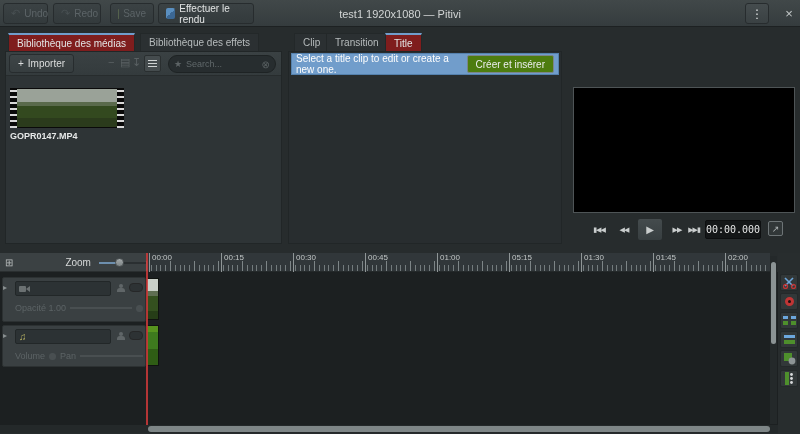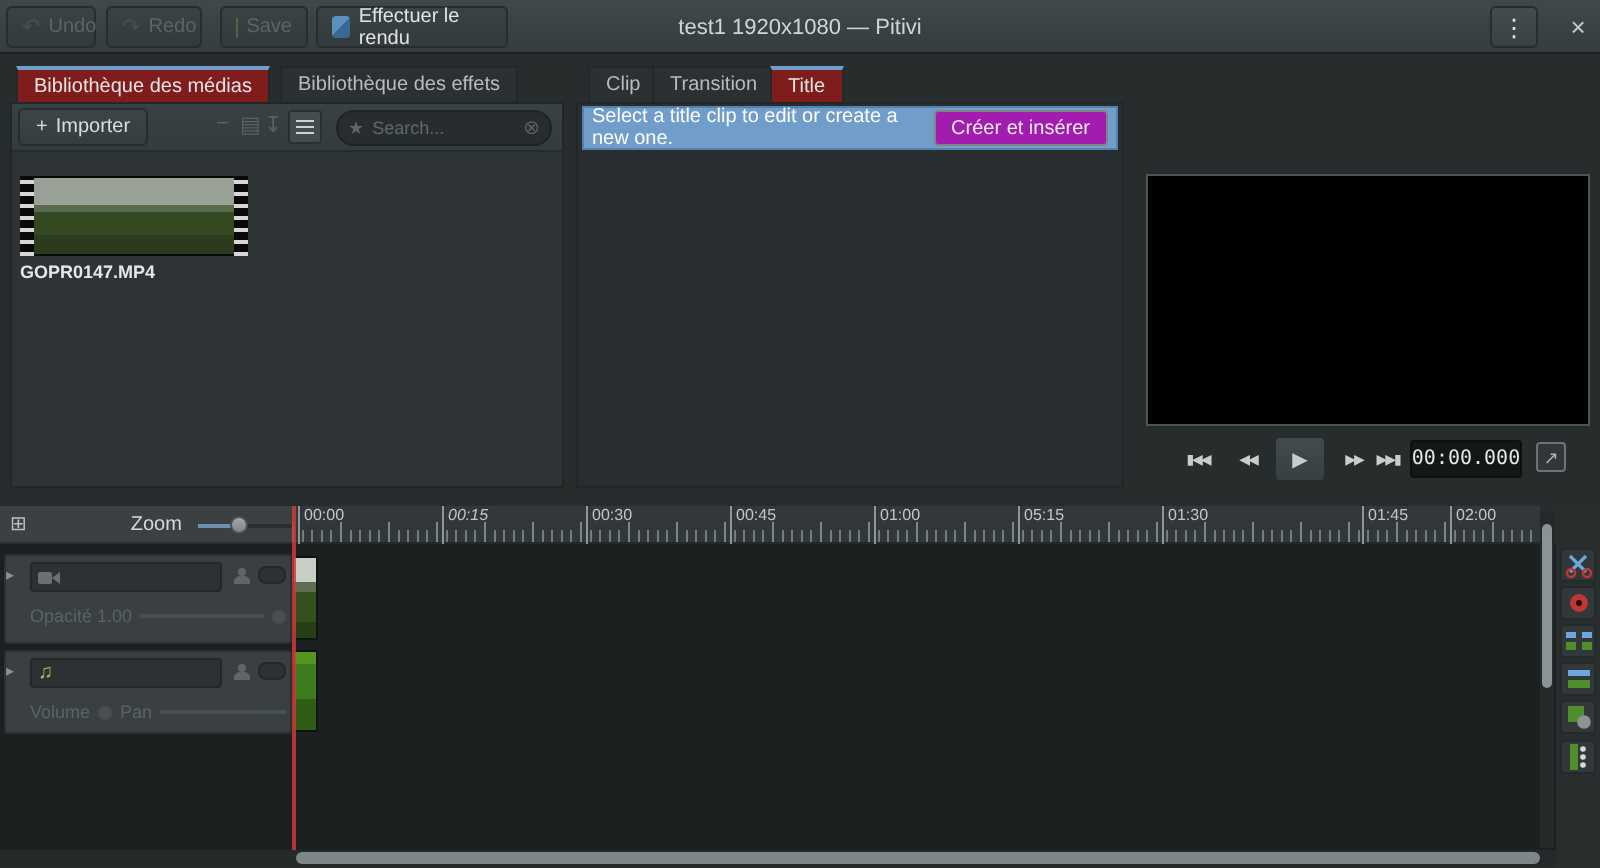--- a/index.html
+++ b/index.html
@@ -62,21 +62,21 @@
   .thumb-img{position:absolute;left:7px;top:1px;width:100px;height:38px;
     background:linear-gradient(#9aa298 0 35%,#5a6a4c 35% 45%,#33491f 45% 75%,#2b3b1c 75%);}
   .clip-label{position:absolute;left:0;top:43px;font-size:9px;color:#e6e8e8;}
 
   
   #clip-panel{position:absolute;left:288px;top:51px;width:274px;height:193px;
     background:#282d2f;border:1px solid #212627;}
   #infobar{position:absolute;left:2px;top:1px;width:268px;height:22px;background:var(--accent);
     border:1px solid #5581ad;display:flex;align-items:center;padding:0 4px;}
   #infobar-text{font-size:10px;color:#fdfdfd;flex:1;}
-  #create-title-btn{height:18px;background:#a21caf;border:1px solid #7c8589;border-radius:2px;
+  #create-title-btn{height:18px;background:#4d7c0f;border:1px solid #7c8589;border-radius:2px;
     color:#eceeee;font-size:10px;padding:0 8px;display:flex;align-items:center;white-space:nowrap;}
 
   
   #viewer-frame{position:absolute;left:573px;top:87px;width:222px;height:126px;
     background:#000;border:1px solid #4e5456;}
   .tbtn{position:absolute;top:221px;height:18px;display:flex;align-items:center;justify-content:center;
     color:#c9cdcd;font-size:7px;letter-spacing:-1px;padding:0 3px;}
   #play-btn{top:218px;height:23px;width:26px;background:linear-gradient(#444b4d,#383f41);
     border:1px solid #272c2d;border-radius:3px;font-size:10px;letter-spacing:0;}
   #timecode{position:absolute;left:705px;top:220px;width:56px;height:19px;background:#141718;
@@ -260,27 +260,27 @@
     <div class="track"></div>
     <div class="fill"></div>
     <div class="handle"></div>
   </div>
 </div>
 
 <div id="ruler">
   <div class="minor"></div>
   <div class="medium"></div>
   <div class="rlabel" style="left:3px;">00:00</div>
-  <div class="rlabel" style="left:75px;font-style:italic;">00:15</div>
+  <div class="rlabel" style="left:75px;">00:15</div>
   <div class="rlabel" style="left:147px;">00:30</div>
   <div class="rlabel" style="left:219px;">00:45</div>
   <div class="rlabel" style="left:291px;">01:00</div>
   <div class="rlabel" style="left:363px;">05:15</div>
   <div class="rlabel" style="left:435px;">01:30</div>
-  <div class="rlabel" style="left:507px;margin-left:28px;">01:45</div>
+  <div class="rlabel" style="left:507px;">01:45</div>
   <div class="rlabel" style="left:579px;">02:00</div>
 </div>
 
 <div id="tl-body">
 
   <div class="layer-header" style="top:5px;">
     <span class="expander">▸</span>
     <div class="layer-entry">
       <span class="cam-icon">
           <span class="bodyr"></span>

